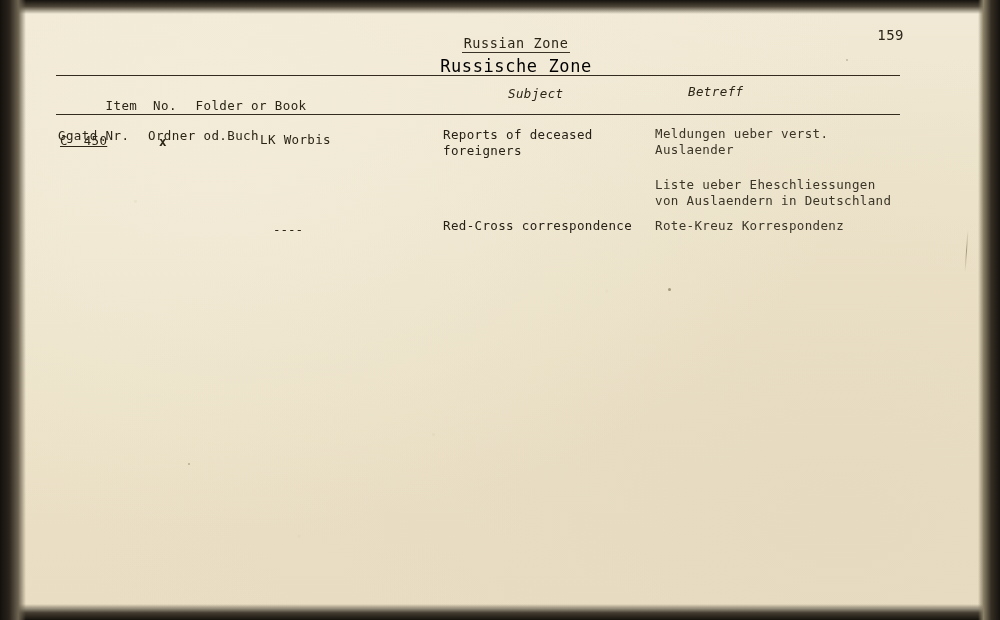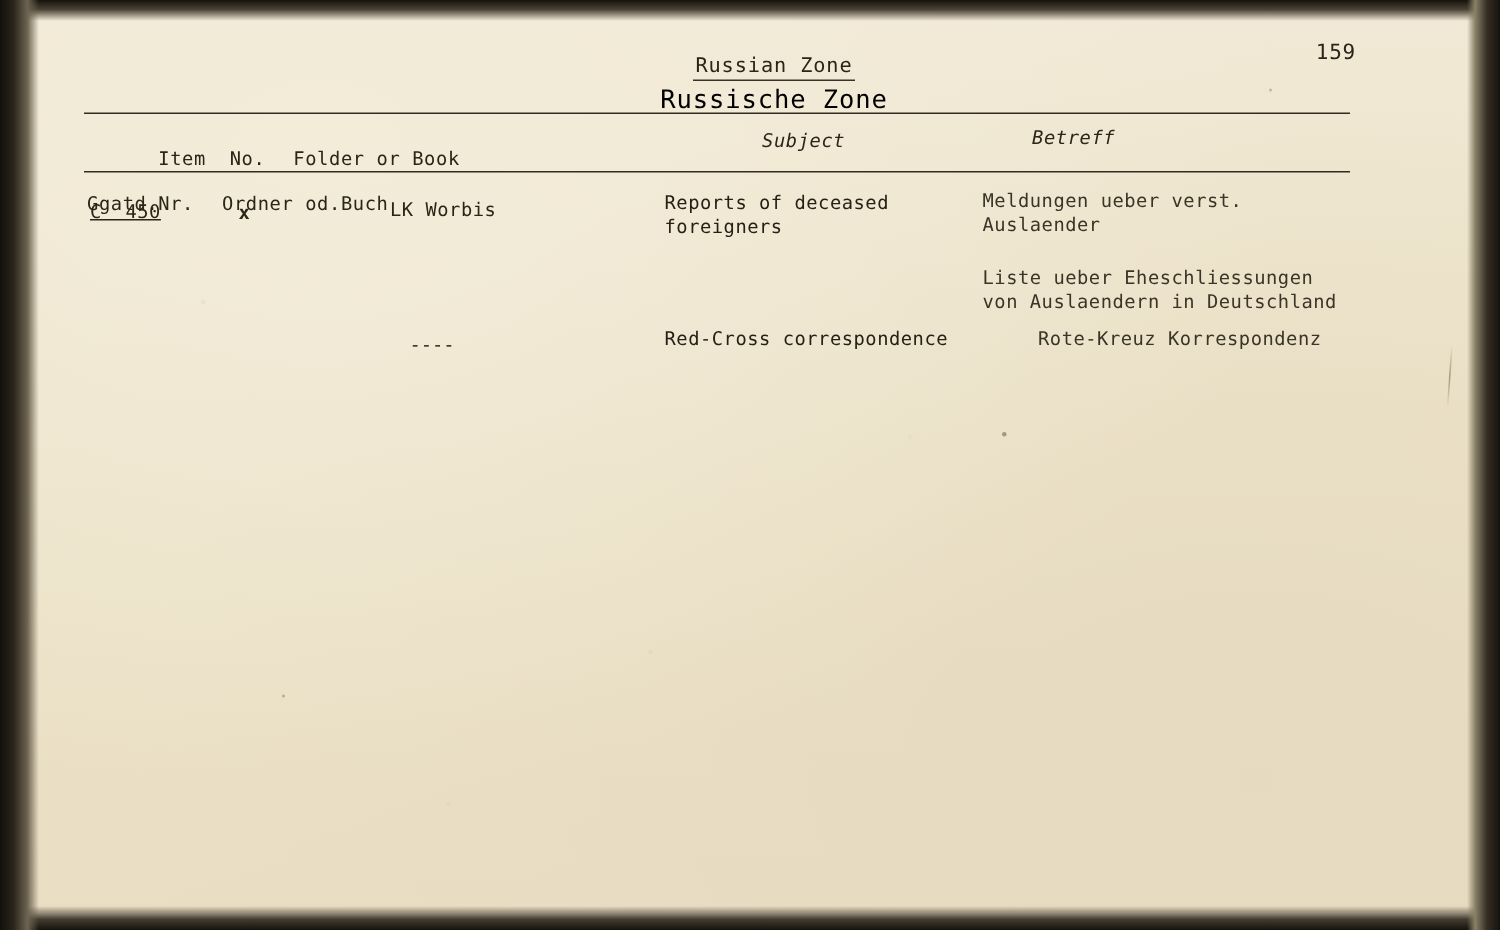--- a/index.html
+++ b/index.html
@@ -156,21 +156,21 @@
   #cell-item-no   { left: 60px;  top: 133px; text-decoration: underline; }
   #cell-folder    { left: 159px; top: 134px; font-weight: bold; }
   #cell-district  { left: 260px; top: 132px; }
   #cell-dashes    { left: 273px; top: 222px; letter-spacing: 0px; }
 
   #subject-1 { left: 443px; top: 127px; }
   #betreff-1 { left: 655px; top: 126px; }
   #subject-2 { left: 443px; top: 168px; }
   #betreff-2 { left: 655px; top: 167px; margin-top: 10px; }
   #subject-3 { left: 443px; top: 218px; }
-  #betreff-3 { left: 655px; top: 218px; margin-left: 37px; }
+  #betreff-3 { left: 655px; top: 218px; }
 
   
   .speck {
     position: absolute;
     background: #6a5c3e;
     opacity: .55;
     border-radius: 50%;
   }
   #speck-1 { left: 668px; top: 288px; width: 3px; height: 3px; }
   #speck-2 { left: 188px; top: 463px; width: 2px; height: 2px; opacity: .4; }

